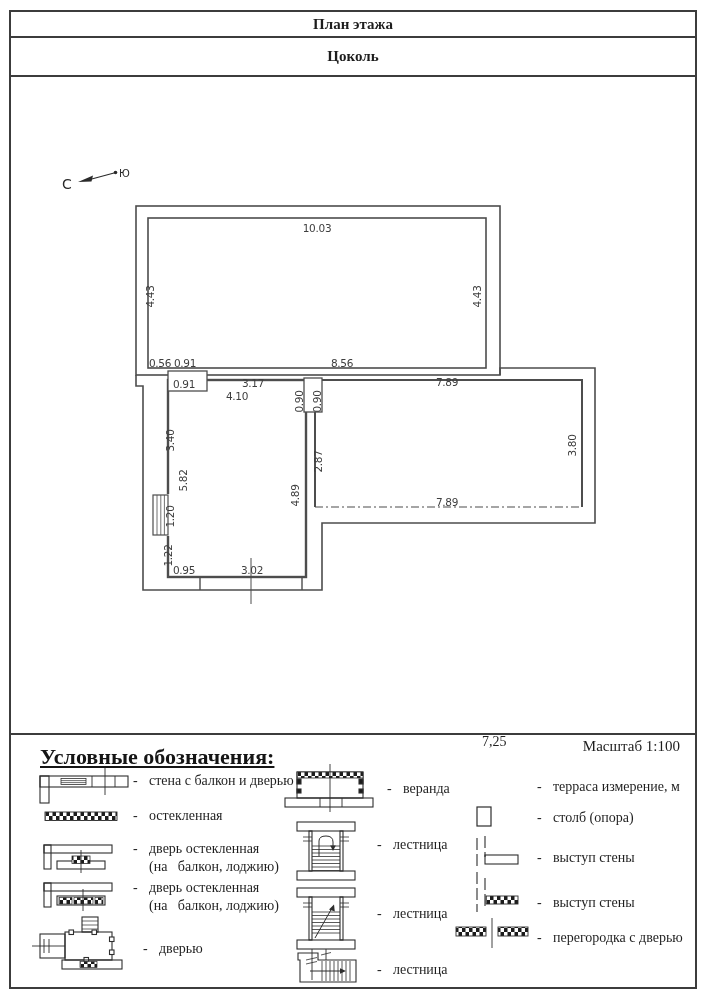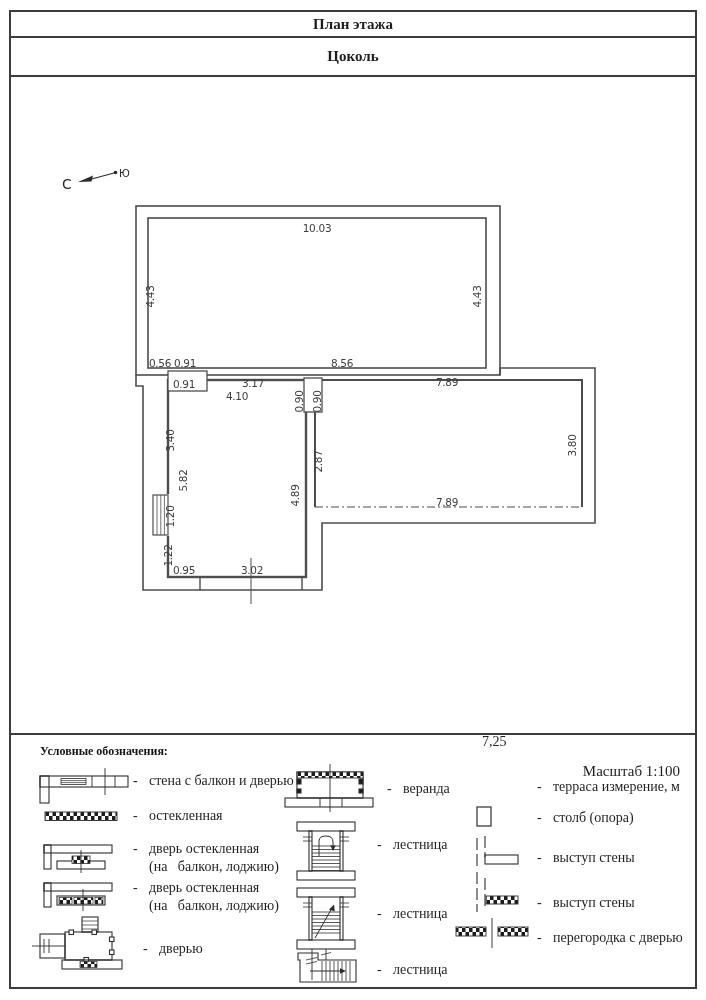--- a/index.html
+++ b/index.html
@@ -11,21 +11,21 @@
           font-weight:bold; font-size:15px; color:#1d1d1d;
           border-bottom:2px solid #3c3c3c; }
   .hrow1 { height:24px; }
   .hrow2 { height:37px; }
   .sep { position:absolute; left:9px; top:733px; width:688px; height:0;
          border-top:2px solid #3c3c3c; }
   .abs { position:absolute; }
   svg.overlay { position:absolute; left:0; top:0; width:706px; height:1000px; }
   .dim { font-family:"DejaVu Sans", sans-serif; font-size:10.5px; fill:#3e3e3e; letter-spacing:-0.3px; }
   .cletter { font-family:"DejaVu Sans", sans-serif; fill:#2a2a2a; }
-  .lgd-head { font-size:12px; font-weight:bold; color:#151515; }
+  .lgd-head { font-size:22px; font-weight:bold; color:#151515;text-decoration:underline; }
   .scale { font-size:15px; color:#1d1d1d; width:150px; text-align:right; }
   .li { position:absolute; display:flex; font-size:14px; color:#1f1f1f; line-height:18px; }
   .li .dash { width:16px; text-align:left; }
   .li .lbl, .li .lbl2 { white-space:pre; }
   .mval { position:absolute; font-size:14px; color:#1f1f1f; }
   .plan-stroke { stroke:#4d4d4d; fill:none; }
   .sym-stroke { stroke:#2e2e2e; fill:none; }
 </style>
 </head>
 <body>
@@ -253,21 +253,21 @@
 
       <g>
         <rect x="456" y="927" width="30" height="9" fill="url(#chk)" stroke-width="0.9"></rect>
         <rect x="498" y="927" width="30" height="9" fill="url(#chk)" stroke-width="0.9"></rect>
         <line x1="492" y1="918" x2="492" y2="948" stroke-width="0.9"></line>
       </g>
     </g>
   </svg>
 
   <div class="abs lgd-head" style="left:40px; top:744px;">Условные обозначения:</div>
-  <div class="abs scale" style="left:530px; top:738px;margin-top:25px;">Масштаб 1:100</div>
+  <div class="abs scale" style="left:530px; top:738px;">Масштаб 1:100</div>
 
   <div class="li" style="left:133px; top:772px;">
     <span class="dash">-</span>
     <span class="lbl">стена с балкон и дверью</span>
   </div>
   <div class="li" style="left:133px; top:807px;">
     <span class="dash">-</span>
     <span class="lbl">остекленная</span>
   </div>
   <div class="li" style="left:133px; top:840px;">

